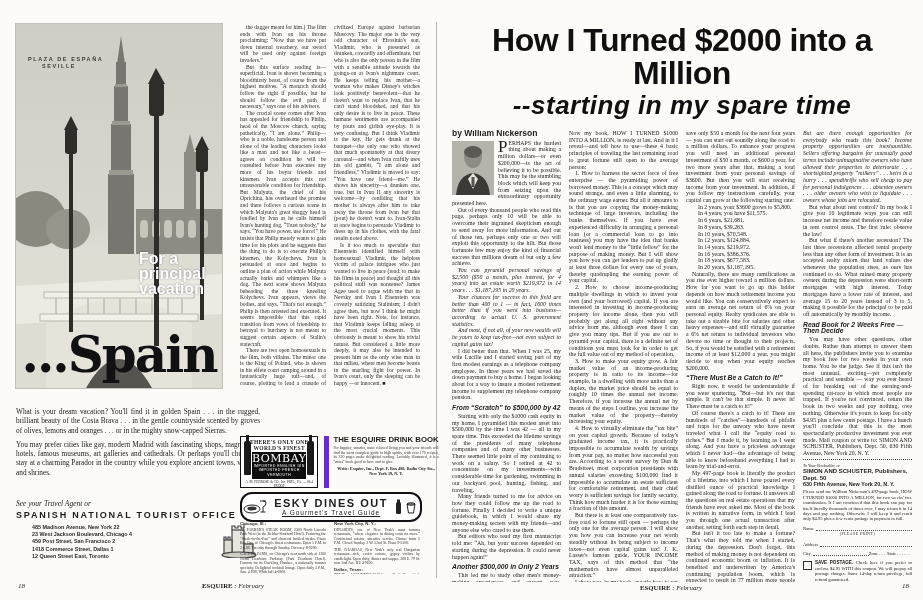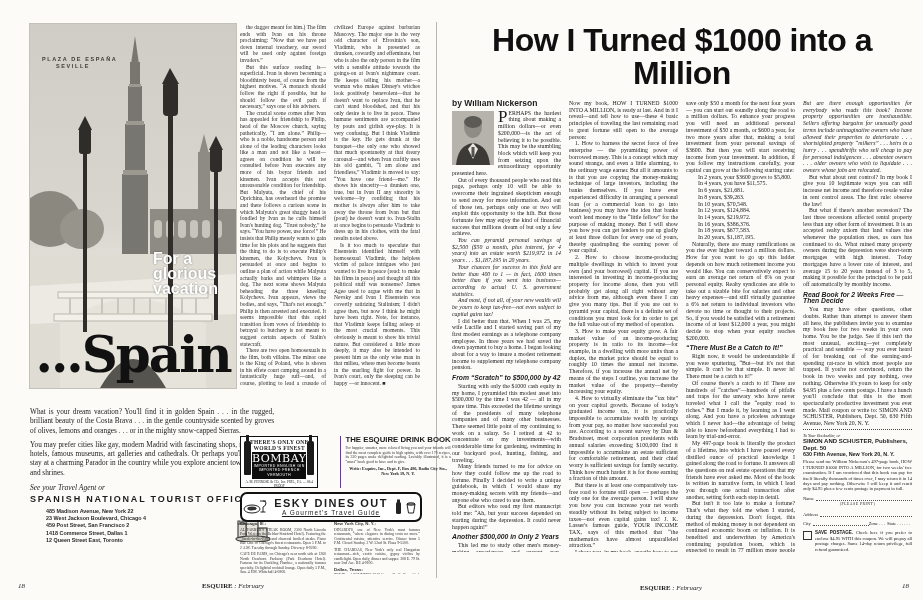--- a/index.html
+++ b/index.html
@@ -1,35 +1,35 @@
 <!DOCTYPE html>
 <html><head>
 <meta charset="utf-8">
 <style>
   html,body{margin:0;padding:0;background:#e9e7e2;}
   .spread{position:relative;width:923px;height:600px;background:#fcfbf8;overflow:hidden;
           font-family:"Liberation Serif",serif;color:#1c1c1c;}
   .gutter{position:absolute;left:436px;top:22px;width:1px;height:556px;background:#b9b6af;}
 
   
-  .spain-ad{position:absolute;left:30px;top:24px;width:244px;}
+  .spain-ad{position:absolute;left:16px;top:24px;width:244px;}
   .photo{position:relative;width:206px;height:364px;background:linear-gradient(#cfcdc6 0%,#d8d6cf 55%,#e9e7df 75%,#efede6 100%);overflow:hidden;box-shadow:0 0 0 1px #c4c1b9;}
   .photo svg{position:absolute;left:0;top:0;}
   .photo-caption{position:absolute;left:12px;top:32px;font-family:"Liberation Sans",sans-serif;
                  font-size:5.5px;font-weight:bold;letter-spacing:1.6px;color:#3a3a36;line-height:7px;}
   .photo-caption .l2{padding-left:14px;display:block;}
   .overlay-vacation{position:absolute;right:5px;bottom:92px;font-family:"Liberation Sans",sans-serif;
                     font-weight:bold;color:#fff;font-size:16px;line-height:15px;text-align:left;width:78px;
                     text-shadow:0 0 2px rgba(0,0,0,.45);}
   .spain-script{position:absolute;left:0;bottom:8px;width:100%;text-align:center;
                 font-family:"DejaVu Serif",serif;font-weight:bold;
                 font-size:50px;color:#111;letter-spacing:-2px;line-height:50px;}
   .ad-body{margin-top:19px;font-size:7.3px;line-height:9.3px;text-align:justify;color:#222;}
   .ad-body p{margin:0 0 5px 0;}
-  .agent-line{margin-top:6px;font-style:italic;font-size:7.5px;}
+  .agent-line{margin-top:22px;font-style:italic;font-size:7.5px;}
   .office-name{margin-top:2px;font-family:"Liberation Sans",sans-serif;font-weight:bold;
                font-size:9px;letter-spacing:1.8px;white-space:nowrap;}
   .addr-row{position:relative;margin-top:4px;}
   .addresses{margin-left:16px;font-family:"Liberation Sans",sans-serif;font-weight:bold;
              font-size:5.4px;line-height:7.2px;color:#2a2a2a;}
   .addresses p{margin:0;}
   .castle{position:absolute;right:2px;top:-2px;}
 
   
   .review{position:absolute;left:240px;top:24px;width:180px;height:404px;overflow:hidden;
@@ -41,26 +41,26 @@
   .bombay{width:96px;border:1px solid #111;position:relative;padding:2px 3px;box-sizing:border-box;background:#fff;}
   .bombay .tag{font-size:5.5px;font-weight:bold;text-align:center;line-height:6px;letter-spacing:.3px;}
   .bombay .brandbox{margin:1px 8px 1px 8px;background:#0d0d0d;color:#fff;text-align:center;padding:1px 0 2px;}
   .bombay .brand{font-family:"DejaVu Serif",serif;font-weight:normal;font-size:11px;letter-spacing:.5px;line-height:11px;}
   .bombay .band{font-size:3.6px;letter-spacing:.4px;line-height:4.4px;font-family:"Liberation Sans",sans-serif;}
   .bombay .foot{font-size:3.4px;text-align:center;line-height:4px;margin-top:1px;}
   .bottle{position:absolute;top:4px;width:7px;height:34px;background:#1a1a1a;border-radius:2px 2px 1px 1px;}
   .bottle:before{content:"";position:absolute;top:-6px;left:2px;width:3px;height:7px;background:#1a1a1a;}
   .bottle.left{left:3px;}
   .bottle.right{right:3px;}
-  .drinkbook{flex:1;border-left:1px solid #6d28d9;padding-left:4px;margin-left:16px;}
+  .drinkbook{flex:1;border-left:5px solid #6d28d9;padding-left:4px;}
   .drinkbook .title{font-family:"Liberation Sans",sans-serif;font-weight:bold;font-size:7.8px;line-height:8px;white-space:nowrap;}
   .drinkbook .body{font-size:3.9px;line-height:4.6px;text-align:justify;margin-top:2px;color:#333;}
   .drinkbook .write{font-size:4.2px;font-weight:bold;line-height:5px;margin-top:2px;text-align:center;}
 
-  .esky-banner{position:absolute;left:240px;top:492px;width:178px;height:26px;border:2px solid #111;border-radius:7px;
+  .esky-banner{position:absolute;left:240px;top:492px;width:178px;height:26px;border:2px solid #111;border-radius:12px;
                display:flex;align-items:center;justify-content:center;gap:5px;background:#fff;}
   .esky-title{font-family:"Liberation Sans",sans-serif;font-weight:bold;font-size:11px;letter-spacing:1.5px;line-height:11px;text-align:center;}
   .esky-sub{font-size:6.5px;letter-spacing:1px;font-family:"Liberation Sans",sans-serif;text-decoration:underline;text-align:center;}
   .esky-icons{display:flex;align-items:center;gap:2px;}
 
   .listings{position:absolute;left:240px;top:522px;width:180px;height:52px;overflow:hidden;
             display:flex;gap:8px;font-size:3.8px;line-height:4.5px;text-align:justify;color:#333;}
   .listings .lcol{flex:1;}
   .listings h5{margin:0 0 1px 0;font-size:4.4px;font-weight:bold;font-family:"Liberation Sans",sans-serif;}
   .listings p{margin:0 0 2px 0;}
@@ -182,21 +182,21 @@
           <polygon points="186,112 179,126 193,126"></polygon>
         </g>
       </svg>
       </span>
       <div class="photo-caption">
         <span>PLAZA DE ESPAÑA</span>
         <span class="l2">SEVILLE</span>
       </div>
       <div class="overlay-vacation">
         <div>For a</div>
-        <div>glorious</div>
+        <div>principal</div>
         <div>vacation</div>
       </div>
       <div class="spain-script">...Spain</div>
     </div>
 
     <div class="ad-body">
         <p class="">What is your dream vacation? You'll find it in golden Spain . . . in the rugged, brilliant beauty of the Costa Brava . . . in the gentle countryside scented by groves of olives, lemons and oranges . . . or in the mighty snow-capped Sierras.</p>
         <p class="">You may prefer cities like gay, modern Madrid with fascinating shops, magnificent hotels, famous museums, art galleries and cathedrals. Or perhaps you'll choose to stay at a charming Parador in the country while you explore ancient towns, villages and shrines.</p>
       </div>
     <div class="agent-line">See your Travel Agent or</div>
@@ -281,21 +281,22 @@
     </div>
     <div class="lcol">
       <h5>New York City, N. Y.:</h5>
       <span><p class="">DINARDI'S, one of New York's most famous restaurants, “where elegance in dining costs no more.” Continental cuisine, attentive service. Dinner from 5 P.M. Closed Sunday. 2 W. 52nd St. Plaza 9-5500.</p><p class="">THE CHARDAS, New York's only real Hungarian restaurant—rich, exotic cuisine, gypsy violins by candlelight. Open daily, dinner and supper. 308 E. 79 St. near 2nd Ave. RE 4-9100.</p></span>
       <h5>Dallas, Texas:</h5>
       <span><p class="">TOWN and COUNTRY, 3018 Greenville St. Rare, thick charcoal-broiled steaks; famous one-pound prime ribs; flaming sword dinners; aged steaks. Fine food, fine service in a gracious setting. Open daily 11 A.M.-10 P.M., Sun. 12 P.M.</p></span>
     </div>
   </div>
 
   <div class="page-right">
-    <div class="headline">How I Turned $1000 into a Million</div>
+    <div class="headline">How I Turned $2000 into a Million</div>
+    <div class="subheadline">--starting in my spare time</div>
 
     <div class="cols">
 
       <div class="col">
         <div class="byline">by William Nickerson</div>
         <div class="flow">
           <div class="portrait">
             <svg width="42" height="54" viewBox="0 0 42 54">
               <rect width="42" height="54" fill="#b5b3ac"></rect>
               <ellipse cx="21" cy="16" rx="9" ry="11" fill="#8e8c85"></ellipse>

